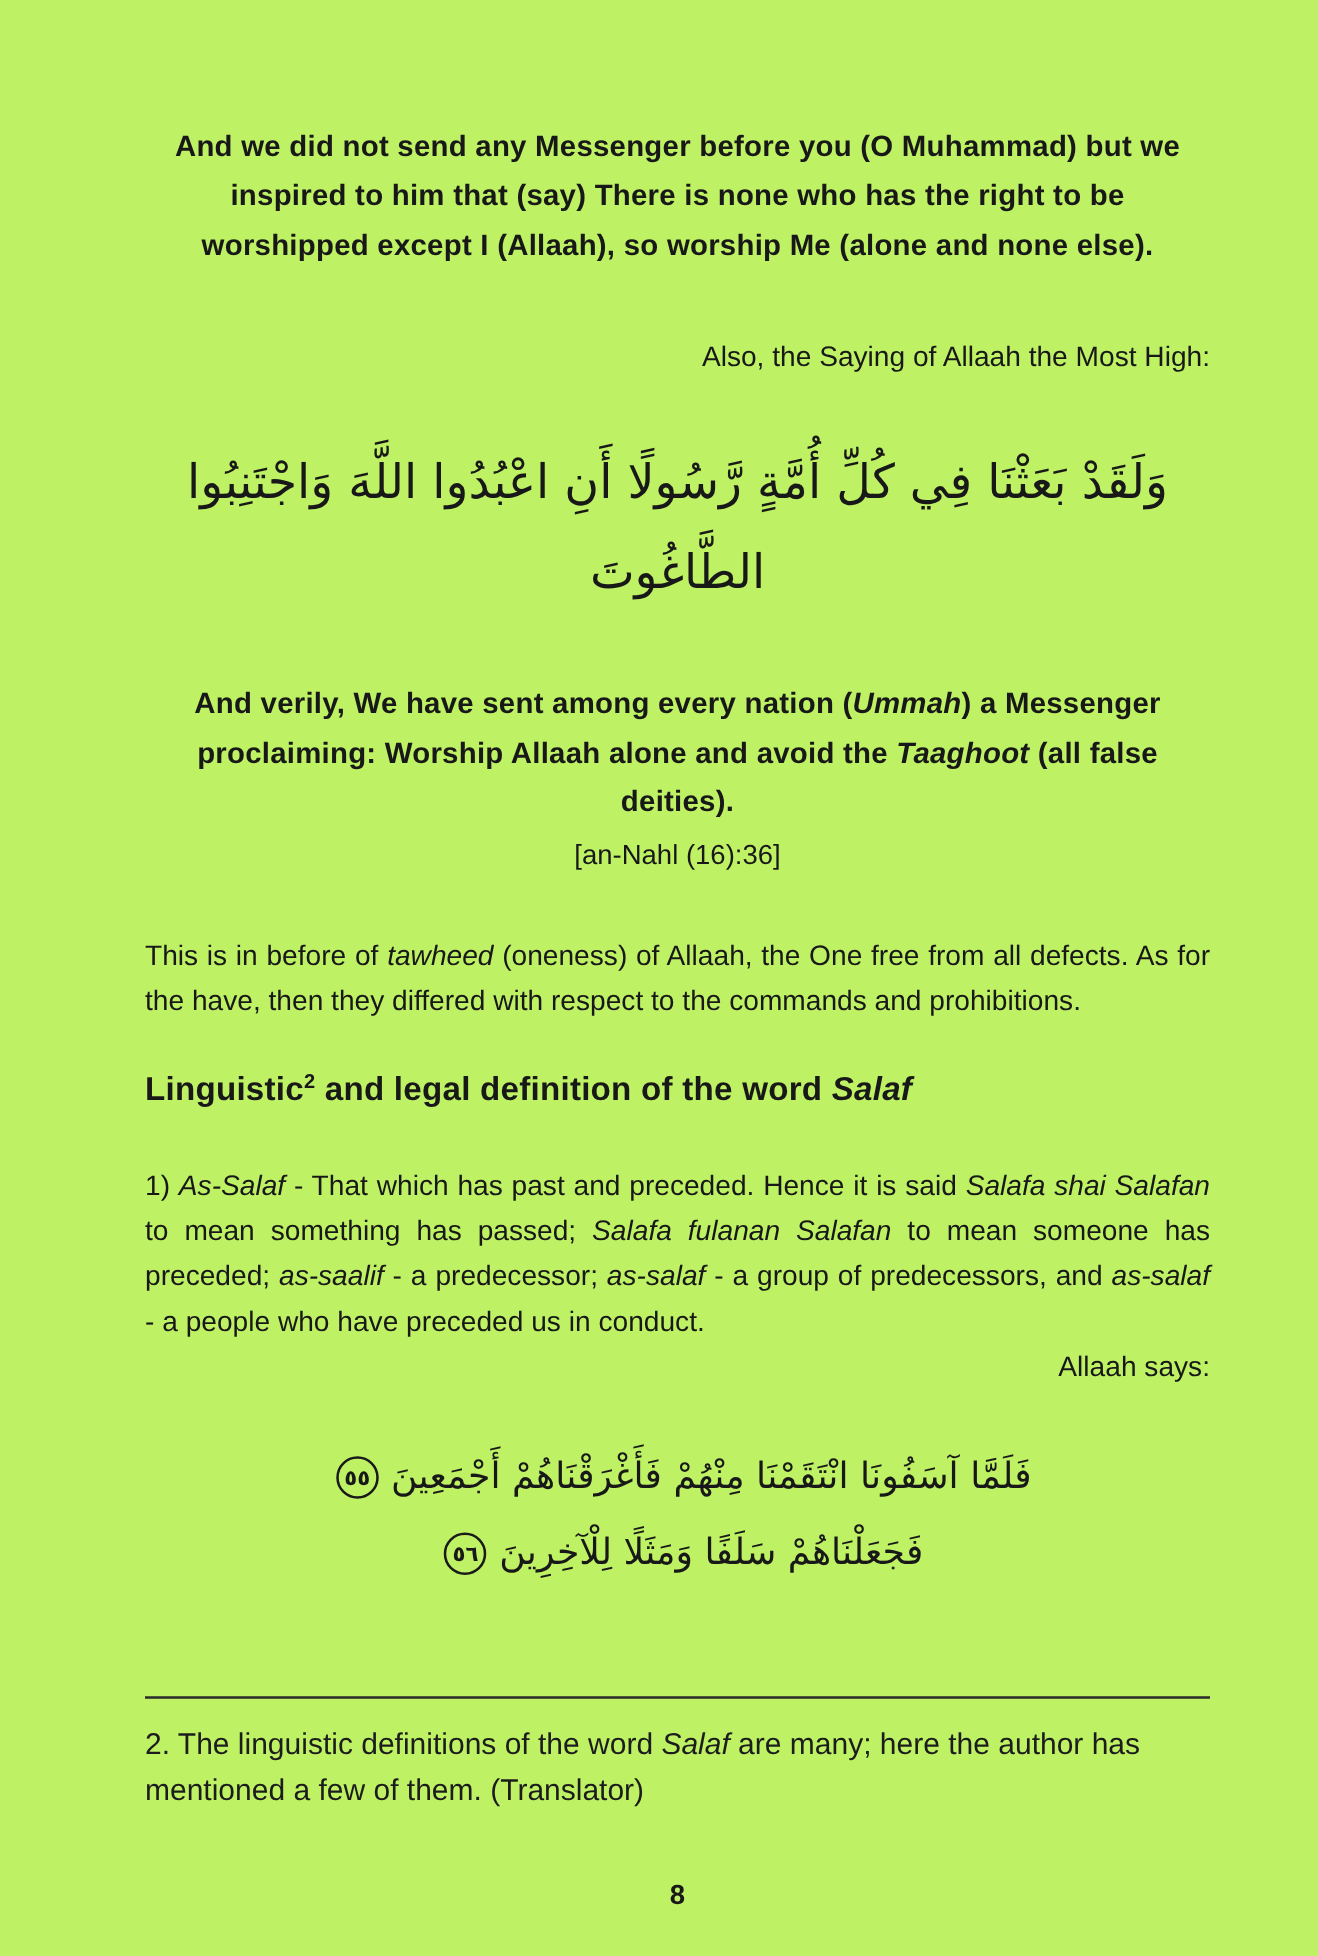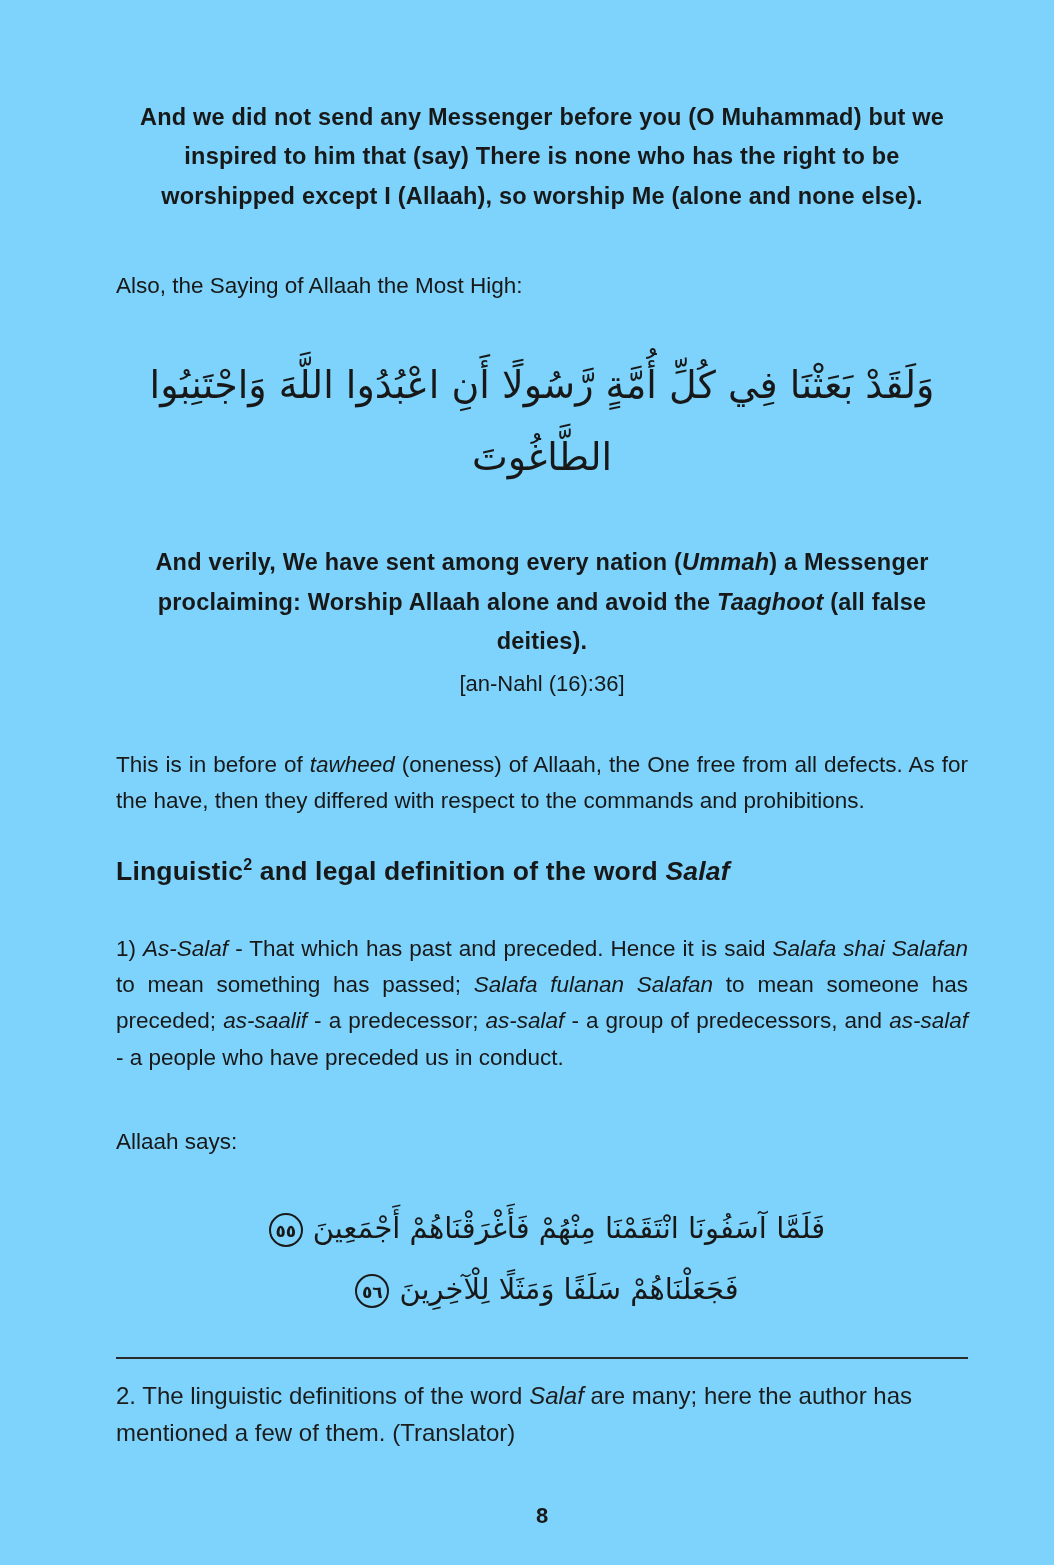--- a/index.html
+++ b/index.html
@@ -1,21 +1,21 @@
 <!DOCTYPE html>
 <html><head>
 <meta charset="utf-8">
 <style>
   html, body { margin: 0; padding: 0; background: #ffffff; }
   .page {
     position: relative;
     width: 1054px;
     height: 1565px;
     margin: 0 auto;
-    background: #7dd3fc;
+    background: #bef264;
     color: #181818;
     font-family: "Liberation Sans", sans-serif;
     box-sizing: border-box;
     padding: 98px 86px 22px 116px;
     display: flex;
     flex-direction: column;
     overflow: hidden;
   }
   .quote-bold {
     font-weight: bold;
@@ -30,21 +30,21 @@
     font-weight: normal;
     font-size: 22px;
     text-align: center;
     margin-top: 9px;
   }
   .body-text {
     font-size: 22.5px;
     line-height: 1.62;
     text-align: justify;
   }
-  .left-line { text-align: left; }
+  .left-line { text-align: right; }
   .i { font-style: italic; }
   .bi { font-style: italic; font-weight: bold; }
   .arabic {
     direction: rtl;
     text-align: center;
     font-family: "DejaVu Sans", sans-serif;
     font-size: 38px;
     line-height: 1.9;
   }
   .arabic-small { font-size: 29px; }
@@ -70,21 +70,21 @@
     text-align: left;
     letter-spacing: 0.2px;
   }
   .section-heading sup { font-size: 16px; }
   .mt-intro    { margin-top: 52px; }
   .mt-arabic1  { margin-top: 44px; }
   .mt-quote2   { margin-top: 50px; }
   .mt-para     { margin-top: 50px; }
   .mt-heading  { margin-top: 36px; }
   .mt-def      { margin-top: 44px; }
-  .mt-says     { margin-top: 48px; }
+  .mt-says     { }
   .mt-verses   { margin-top: 34px; }
   .footer-block { margin-top: auto; }
   .footnote-rule {
     border: none;
     border-top: 2px solid #2a2a2a;
     margin: 0 0 18px 0;
     width: 100%;
   }
   .footnote-text {
     font-size: 24px;

